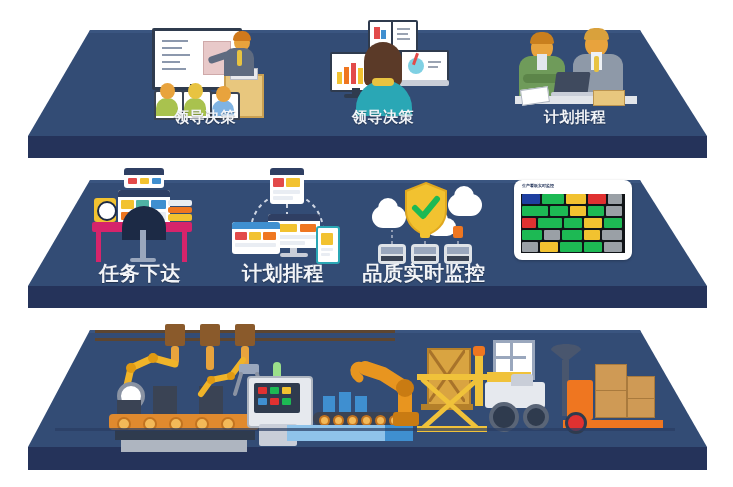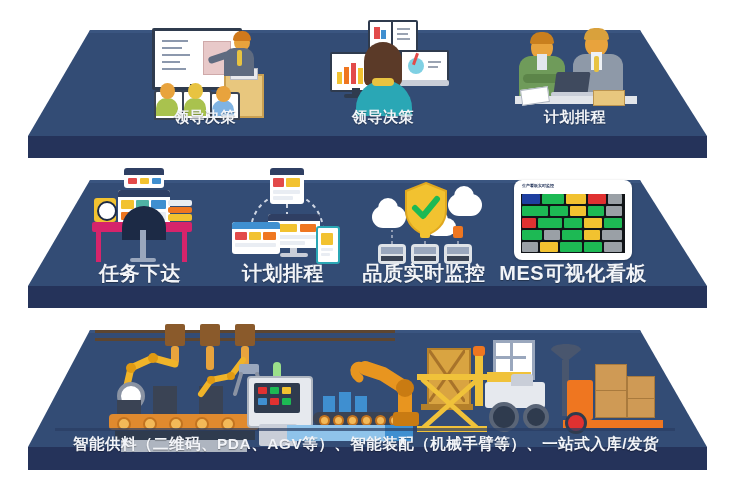--- a/index.html
+++ b/index.html
@@ -343,21 +343,20 @@
           <div class="brow" style="top:48px;">
             <div class="bcell" style="left:1px;width:16px;background:#9aa0a6;"></div>
             <div class="bcell" style="left:19px;width:18px;background:#f2c230;"></div>
             <div class="bcell" style="left:39px;width:22px;background:#1db954;"></div>
             <div class="bcell" style="left:63px;width:18px;background:#1db954;"></div>
             <div class="bcell" style="left:83px;width:18px;background:#9aa0a6;"></div>
           </div>
 
         </div>
       </div>
-      <div class="label t2" style="left:573px;top:92px;">MES可视化看板</div>
     </div>
   </div>
 
   <div class="tier" id="tier3" style="top:322px;height:160px;">
     <div class="slab">
       <svg width="733" height="160" viewBox="0 0 733 160" xmlns="http://www.w3.org/2000/svg">
         <polygon points="90,8 640,8 707,125 28,125" fill="#334C75"></polygon>
         <polygon points="28,125 707,125 707,148 28,148" fill="#25335A"></polygon>
         <polygon points="90,8 640,8 641,11 89,11" fill="#3a5580"></polygon>
       </svg>
@@ -476,17 +475,16 @@
         <div class="box-c" style="left:532px;top:52px;width:26px;height:22px;"></div>
         <div class="box-c" style="left:532px;top:74px;width:26px;height:18px;"></div>
 
         <div class="forkorg" style="left:472px;top:56px;width:26px;height:40px;border-radius:3px;"></div>
         <div class="forkorg" style="left:468px;top:96px;width:100px;height:8px;"></div>
         <div class="bx" style="left:470px;top:88px;width:16px;height:16px;border-radius:50%;background:#e03131;border:3px solid #2f3b4e;"></div>
 
         <div class="bx" style="left:-40px;top:104px;width:620px;height:3px;background:#2a3d63;opacity:.7;"></div>
       </div>
 
-      <div class="label t3" style="left:366px;top:112px;">智能供料（二维码、PDA、AGV等）、智能装配（机械手臂等）、一站式入库/发货</div>
     </div>
   </div>
 
 </div>
 
 </body></html>

